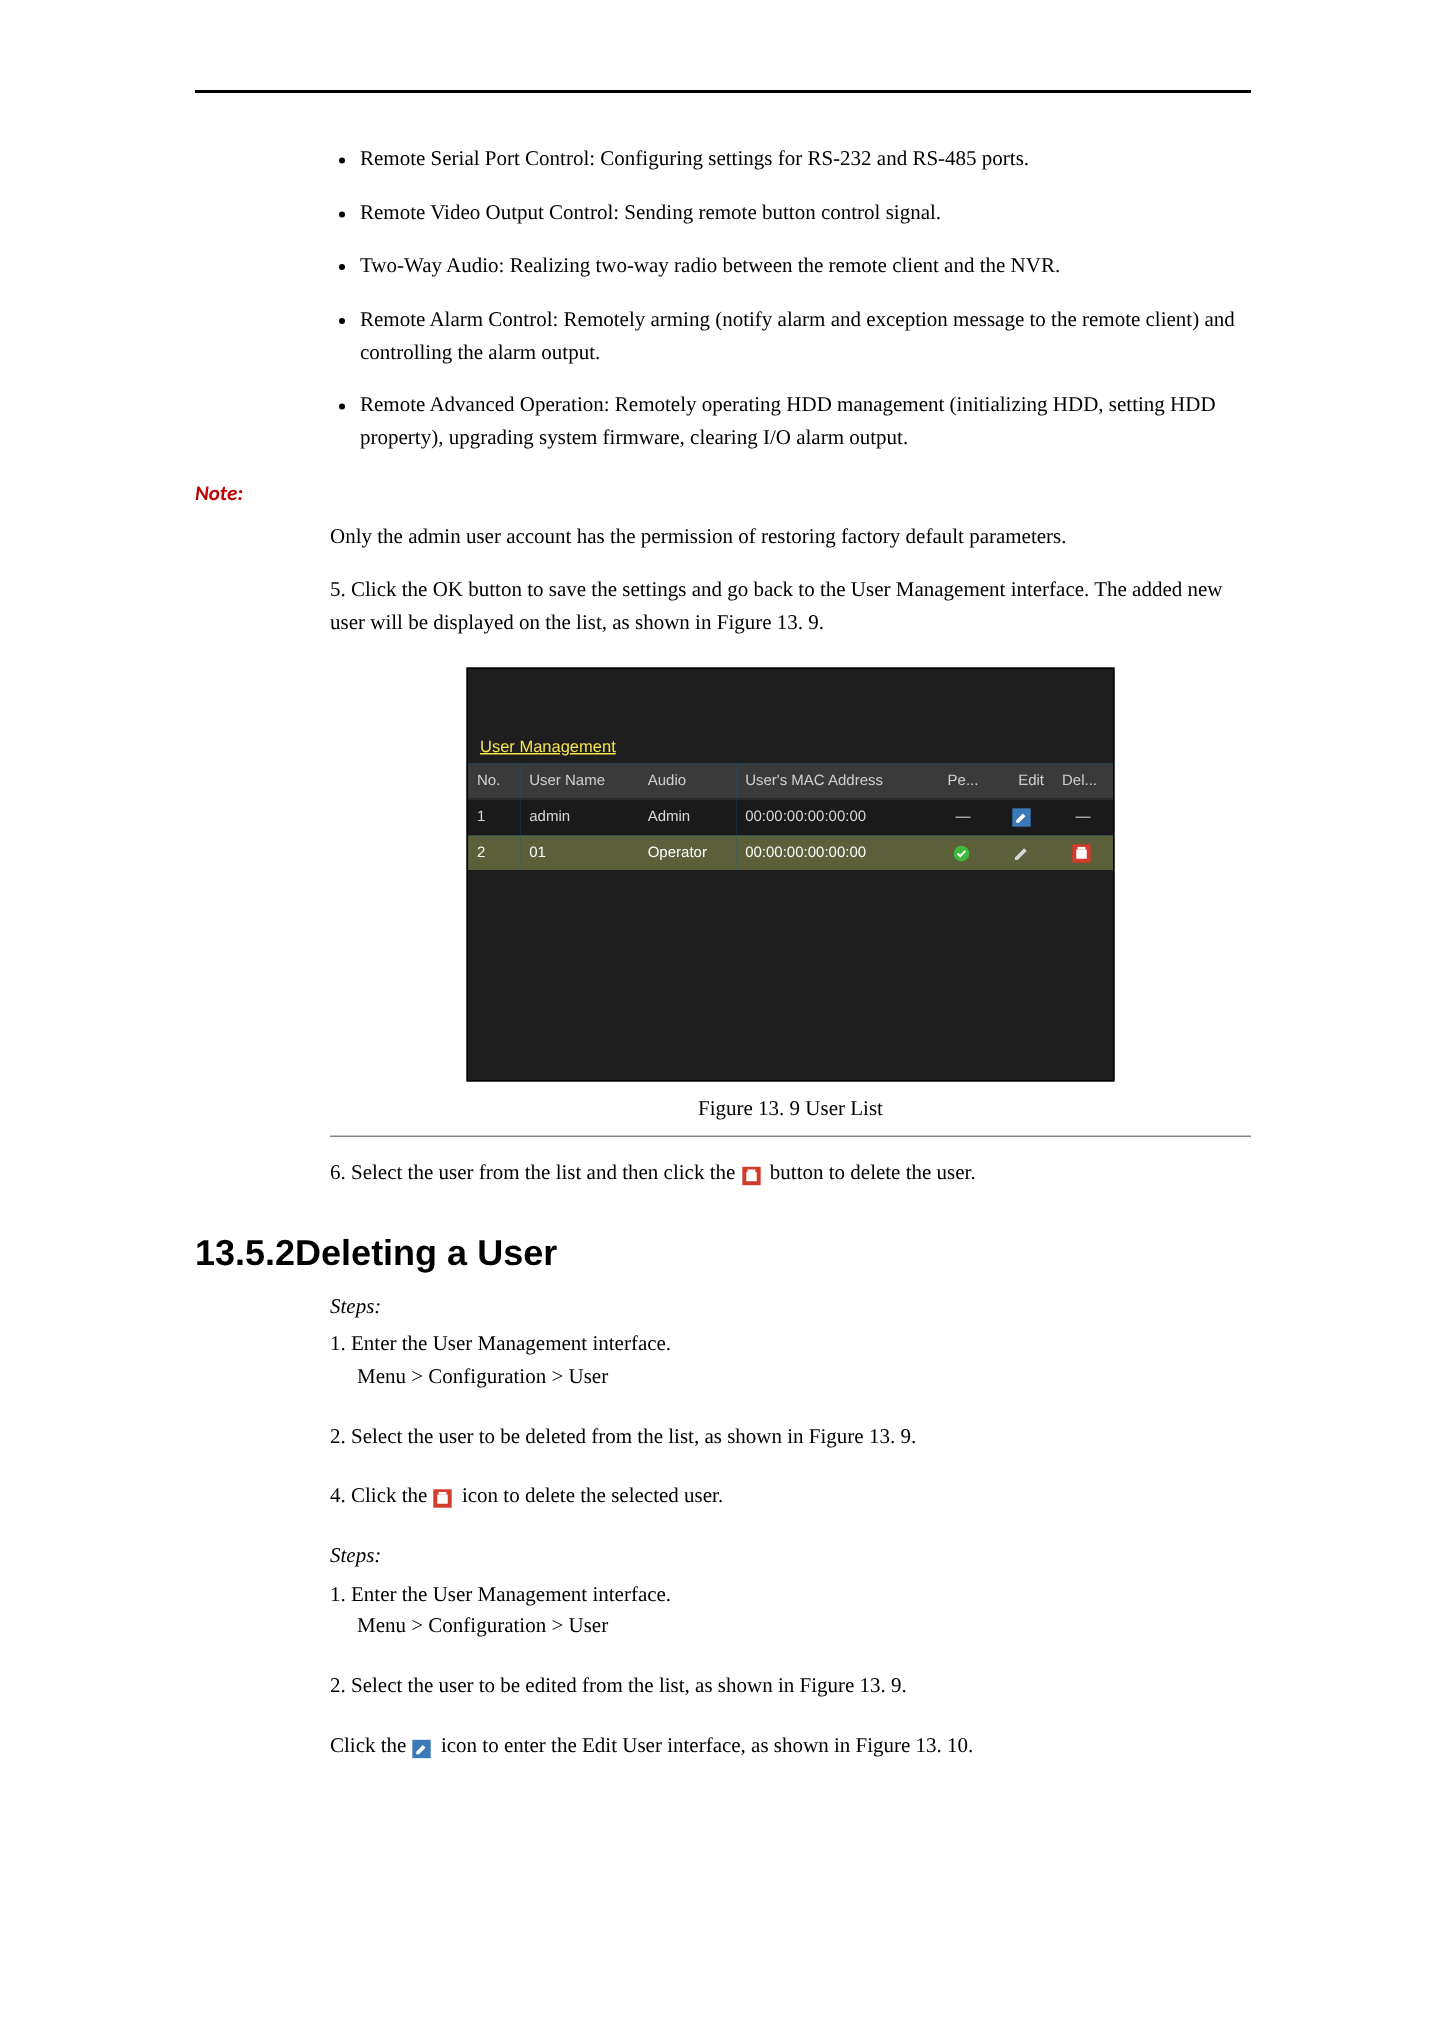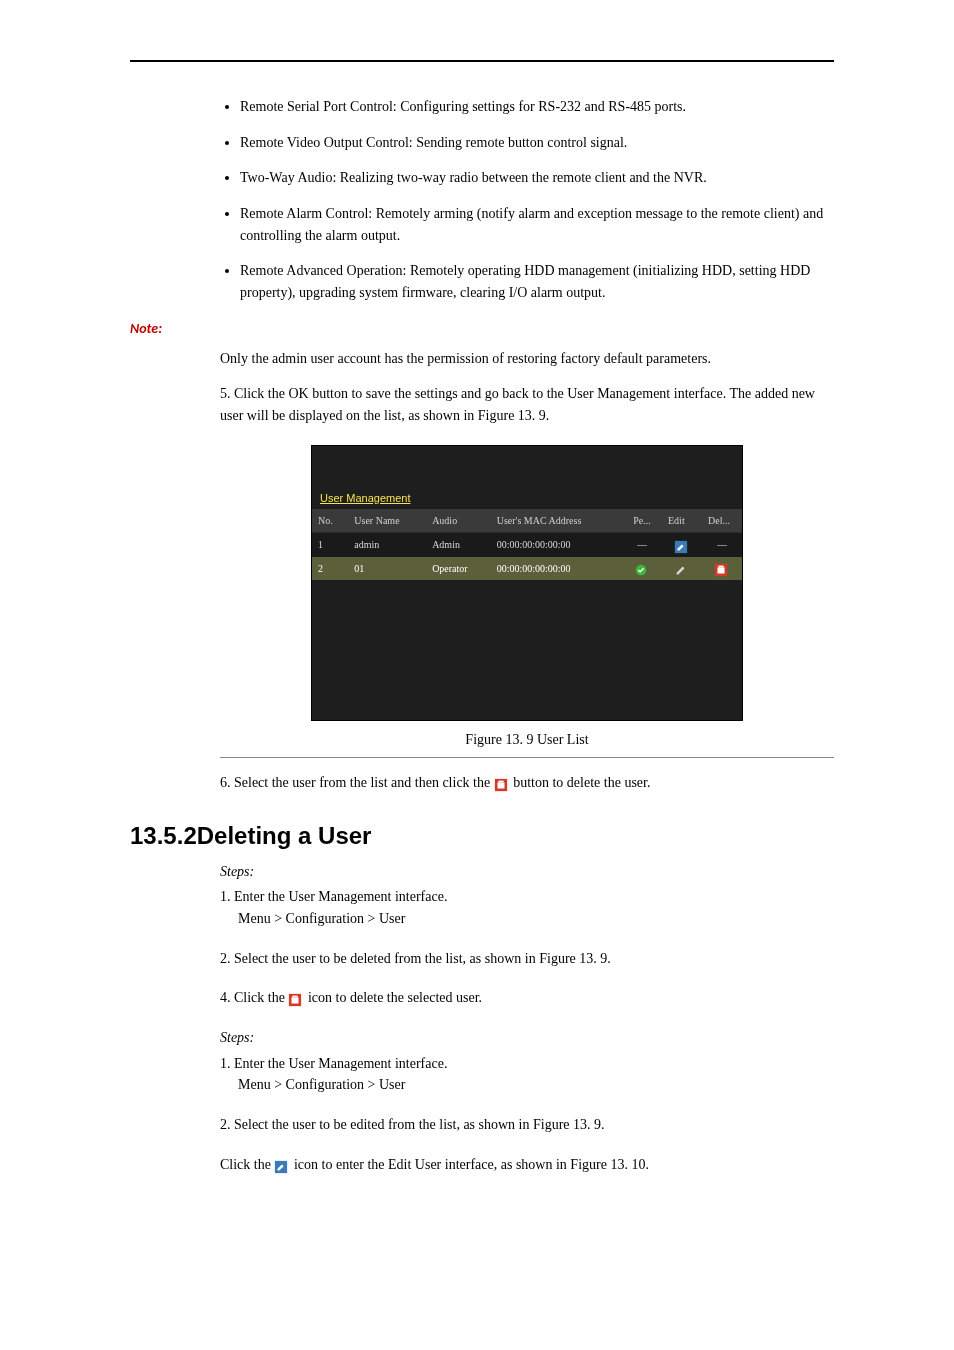--- a/index.html
+++ b/index.html
@@ -86,21 +86,20 @@
   .ui-tab {
     display: inline-block;
     color: #f5e44c;
     text-decoration: underline;
     padding: 2px 0;
   }
   .ui-table {
     width: 100%;
     border-collapse: collapse;
     background: #0369a1;
-    font-family: Liberation Serif, serif;
   }
   .ui-table th {
     background: #3a3a3a;
     color: #d0d0d0;
     font-weight: normal;
     text-align: left;
     padding: 4px 6px;
     border-bottom: 1px solid #2a2a2a;
     font-size: 10px;
   }
@@ -161,21 +160,21 @@
         <span class="ui-tab">User Management</span>
       </div>
       <table class="ui-table">
         <thead>
           <tr>
             <th>No.</th>
             <th>User Name</th>
             <th>Audio</th>
             <th>User's MAC Address</th>
             <th style="width:28px;text-align:center;">Pe...</th>
-            <th style="width:28px;">Edit</th>
+            <th style="width:28px;text-align:right;">Edit</th>
             <th style="width:28px;">Del...</th>
           </tr>
         </thead>
         <tbody>
           <tr class="row1">
             <td>1</td>
             <td>admin</td>
             <td>Admin</td>
             <td>00:00:00:00:00:00</td>
             <td class="icon-cell">—</td>

